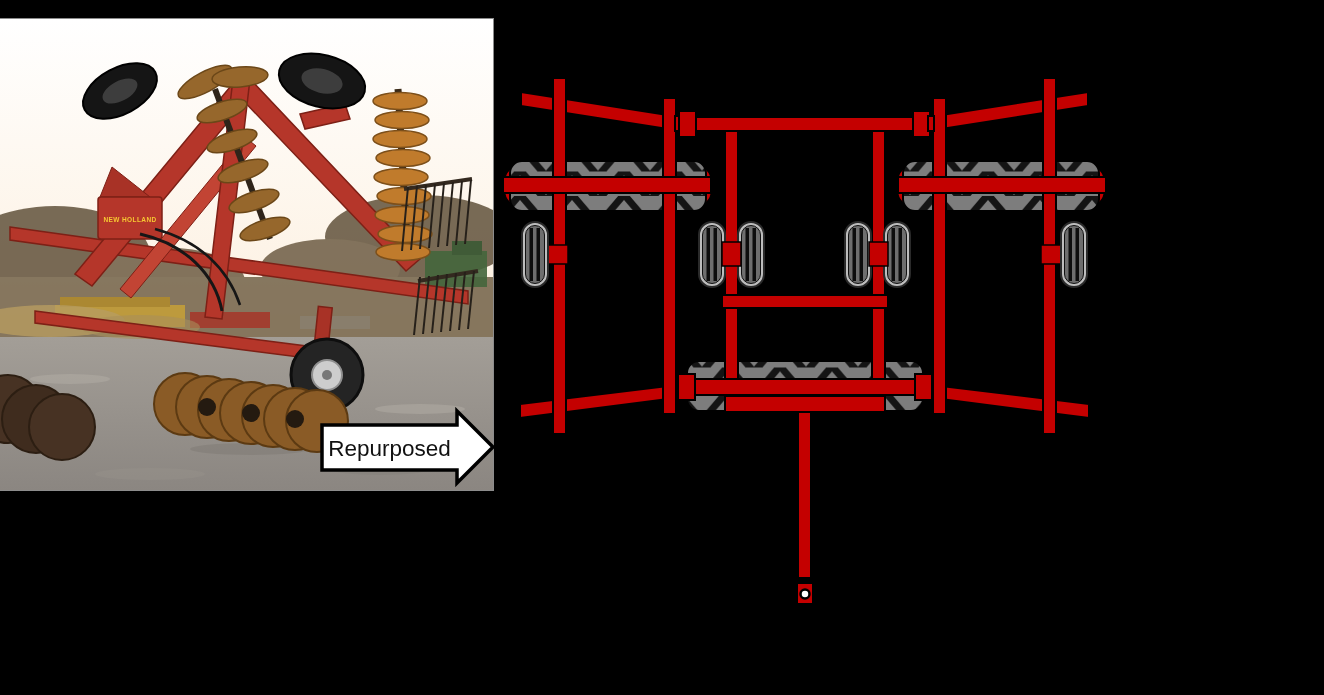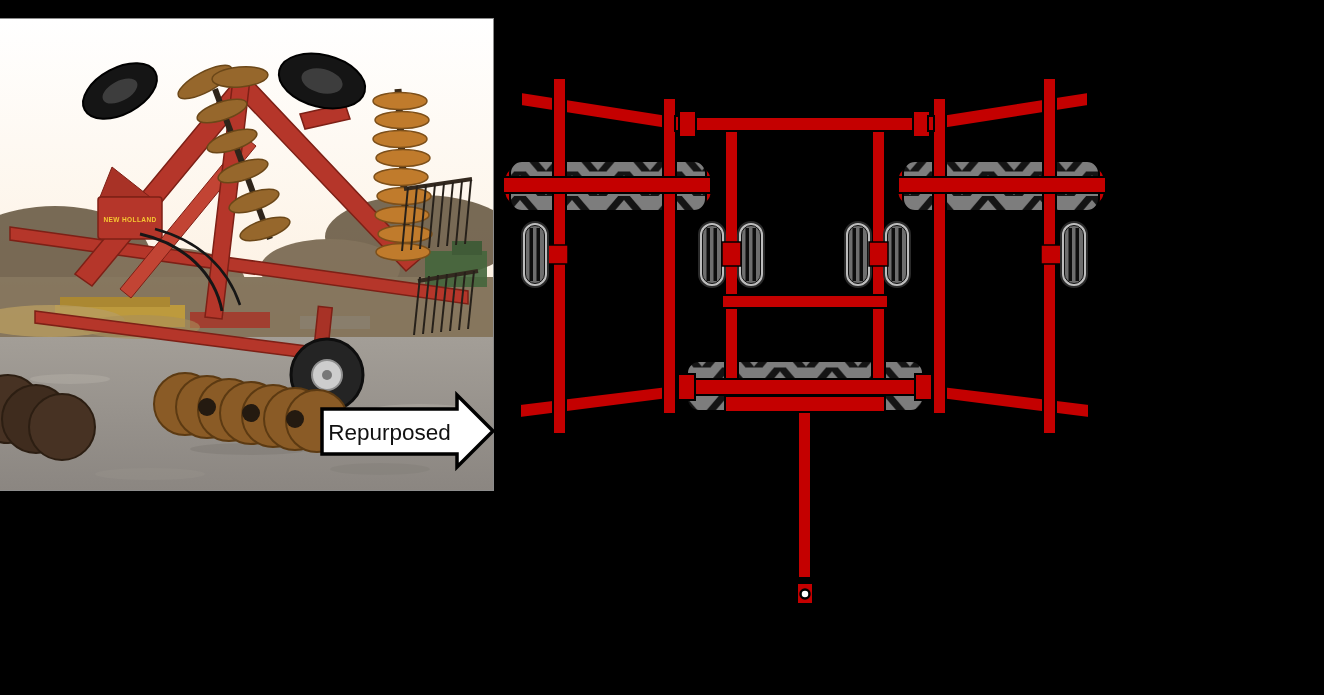--- a/index.html
+++ b/index.html
@@ -1,19 +1,19 @@
 <!DOCTYPE html>
 <html><head>
 <meta charset="utf-8">
 <style>
   html,body{margin:0;padding:0;background:#000;}
   body{font-family:"Liberation Sans", sans-serif;}
   #slide{position:relative;width:1324px;height:695px;background:#000;overflow:hidden;}
   #photo-wrap{position:absolute;left:0;top:19px;width:493px;height:471px;outline:1px solid #8c8c8c;background:#fff;}
-  #arrow-wrap{position:absolute;left:318px;top:384px;width:180px;height:92px;}
+  #arrow-wrap{position:absolute;left:318px;top:400px;width:180px;height:92px;}
   #schematic-wrap{position:absolute;left:0;top:0;width:1324px;height:695px;}
   svg{display:block;}
   .red{fill:#c40000;stroke:#000;stroke-width:2;}
   .redthin{fill:#c40000;stroke:#000;stroke-width:1.5;}
   .drum{fill:url(#chev);stroke:#000;stroke-width:2;}
   .tire-out{fill:#bdbdbd;stroke:#2a2a2a;stroke-width:2;}
   .tire-in{fill:#6e6e6e;stroke:#111;stroke-width:1;}
   .tire-rib{fill:#0d0d0d;}
   .arrow-body{fill:#fff;stroke:#000;stroke-width:3.5;stroke-linejoin:miter;}
   .arrow-text{font-family:"Liberation Sans",sans-serif;font-size:22.5px;fill:#111;}

